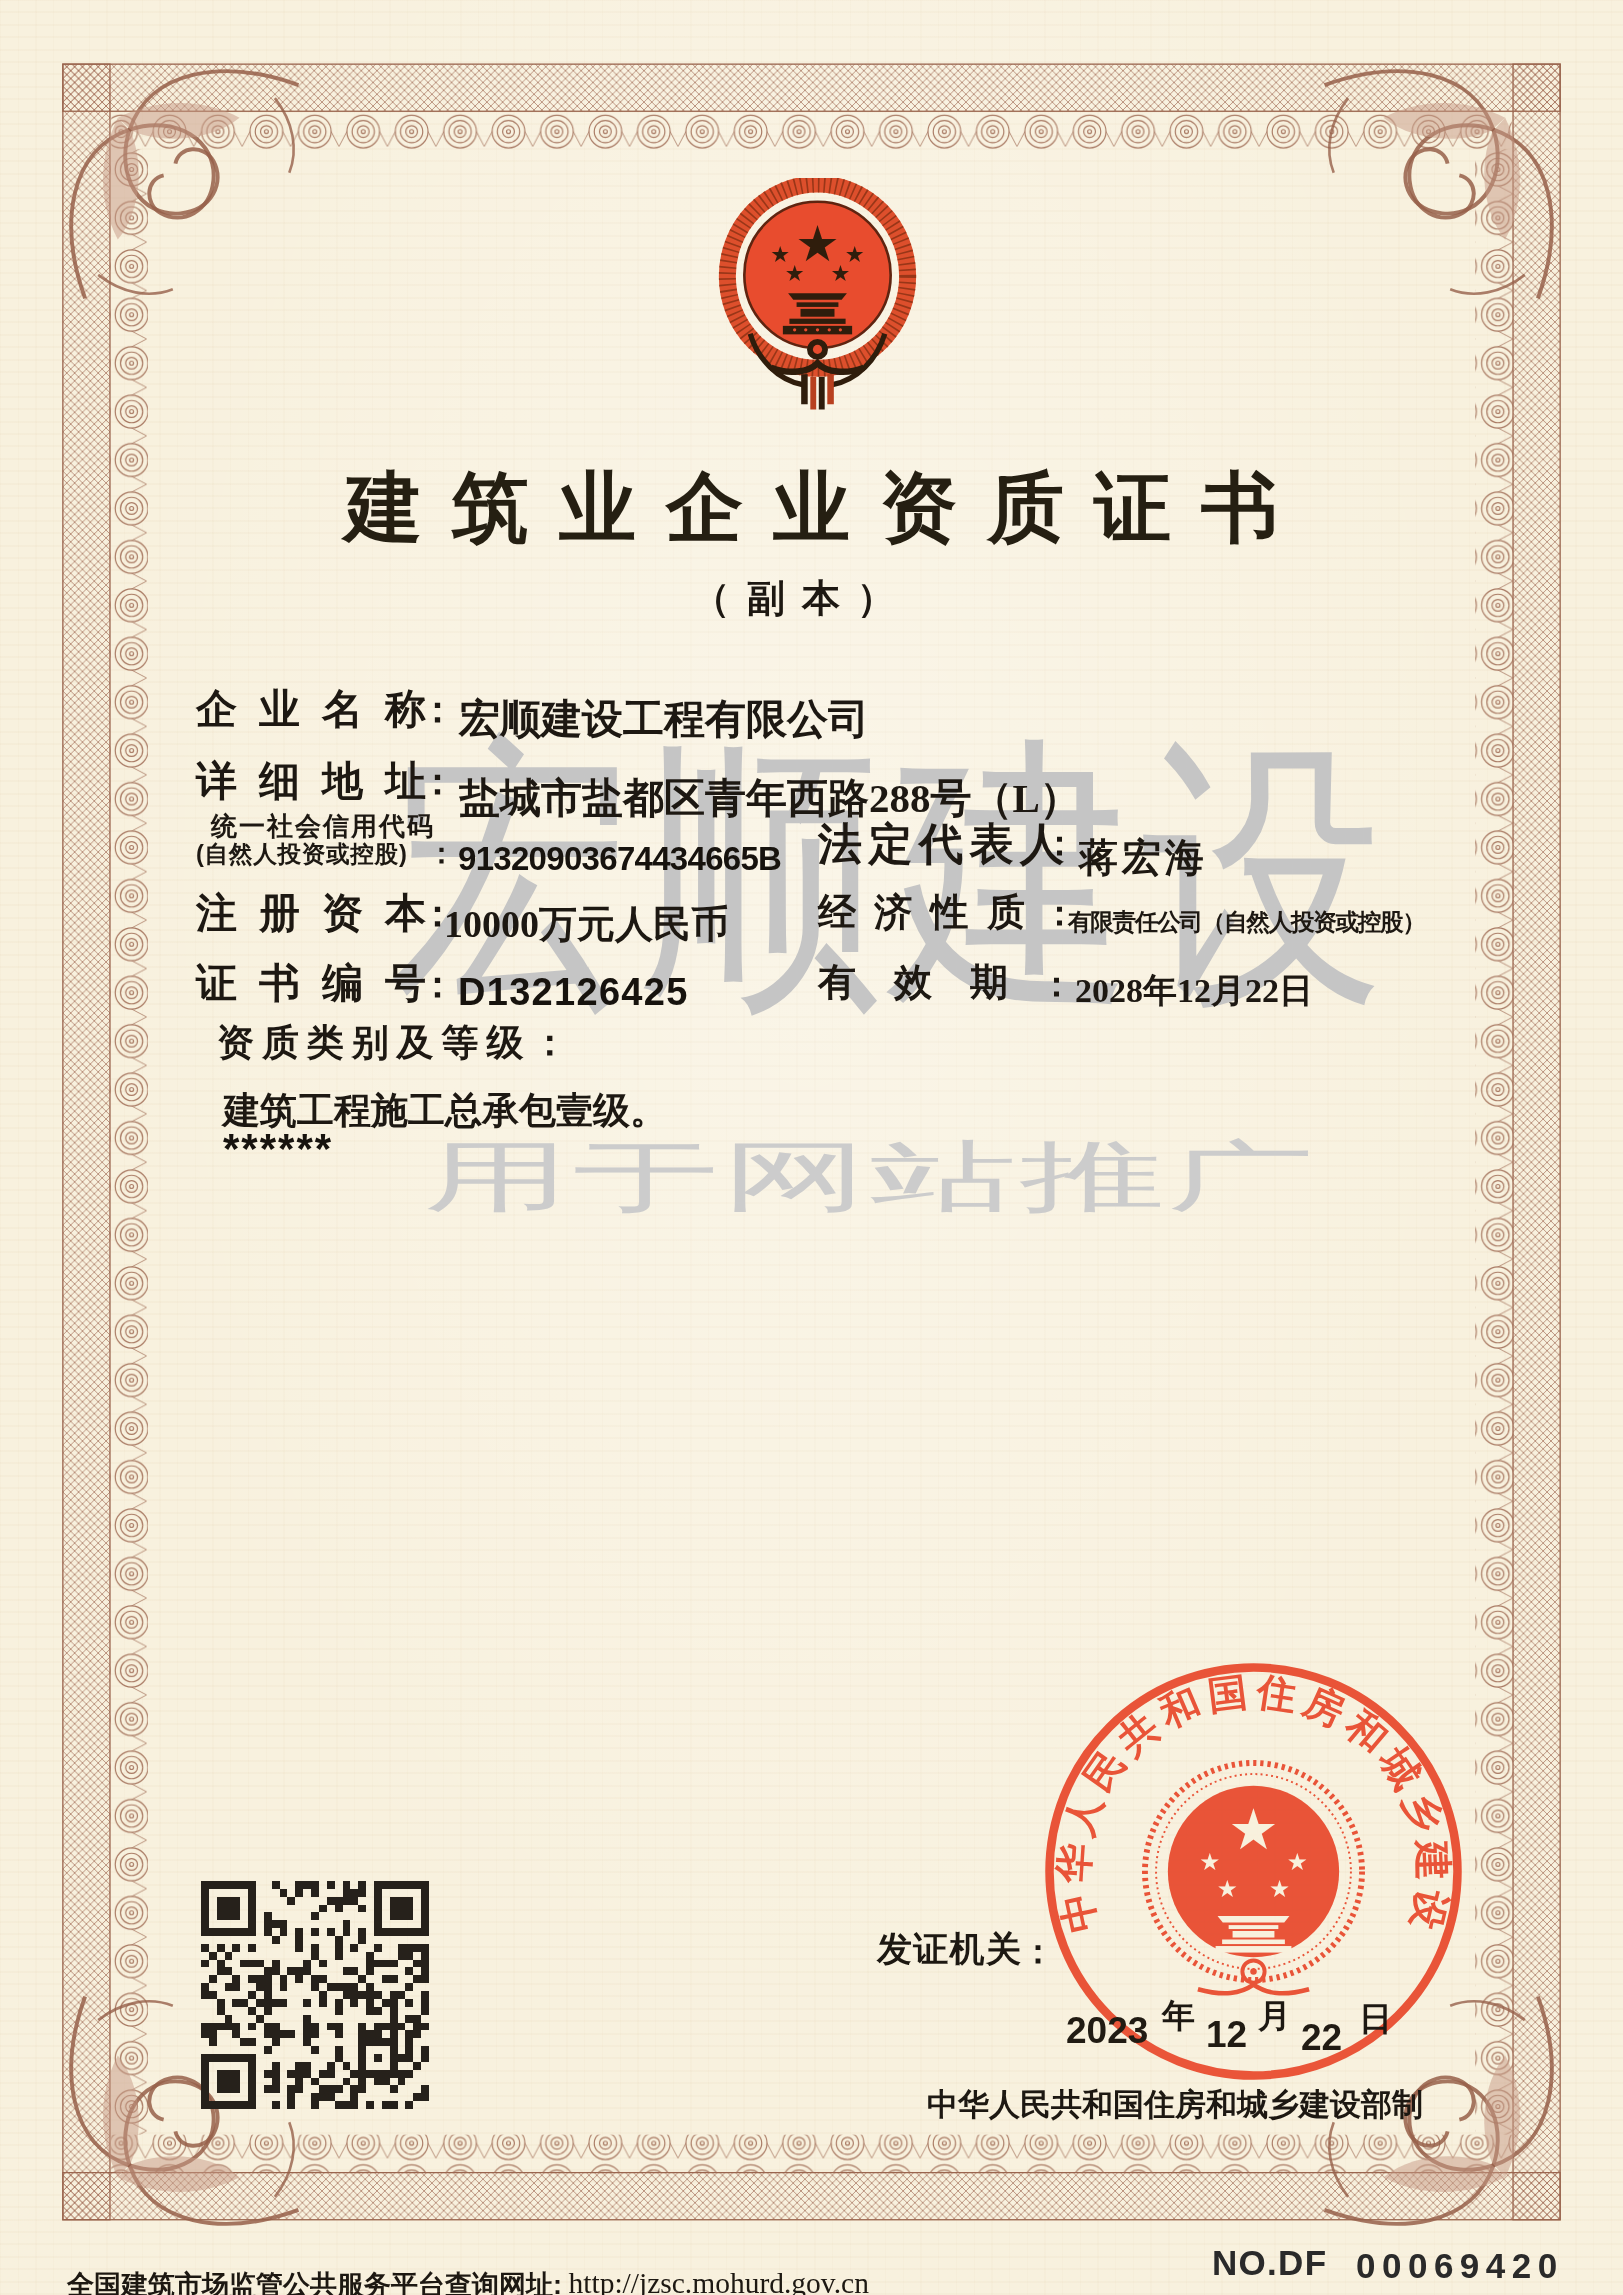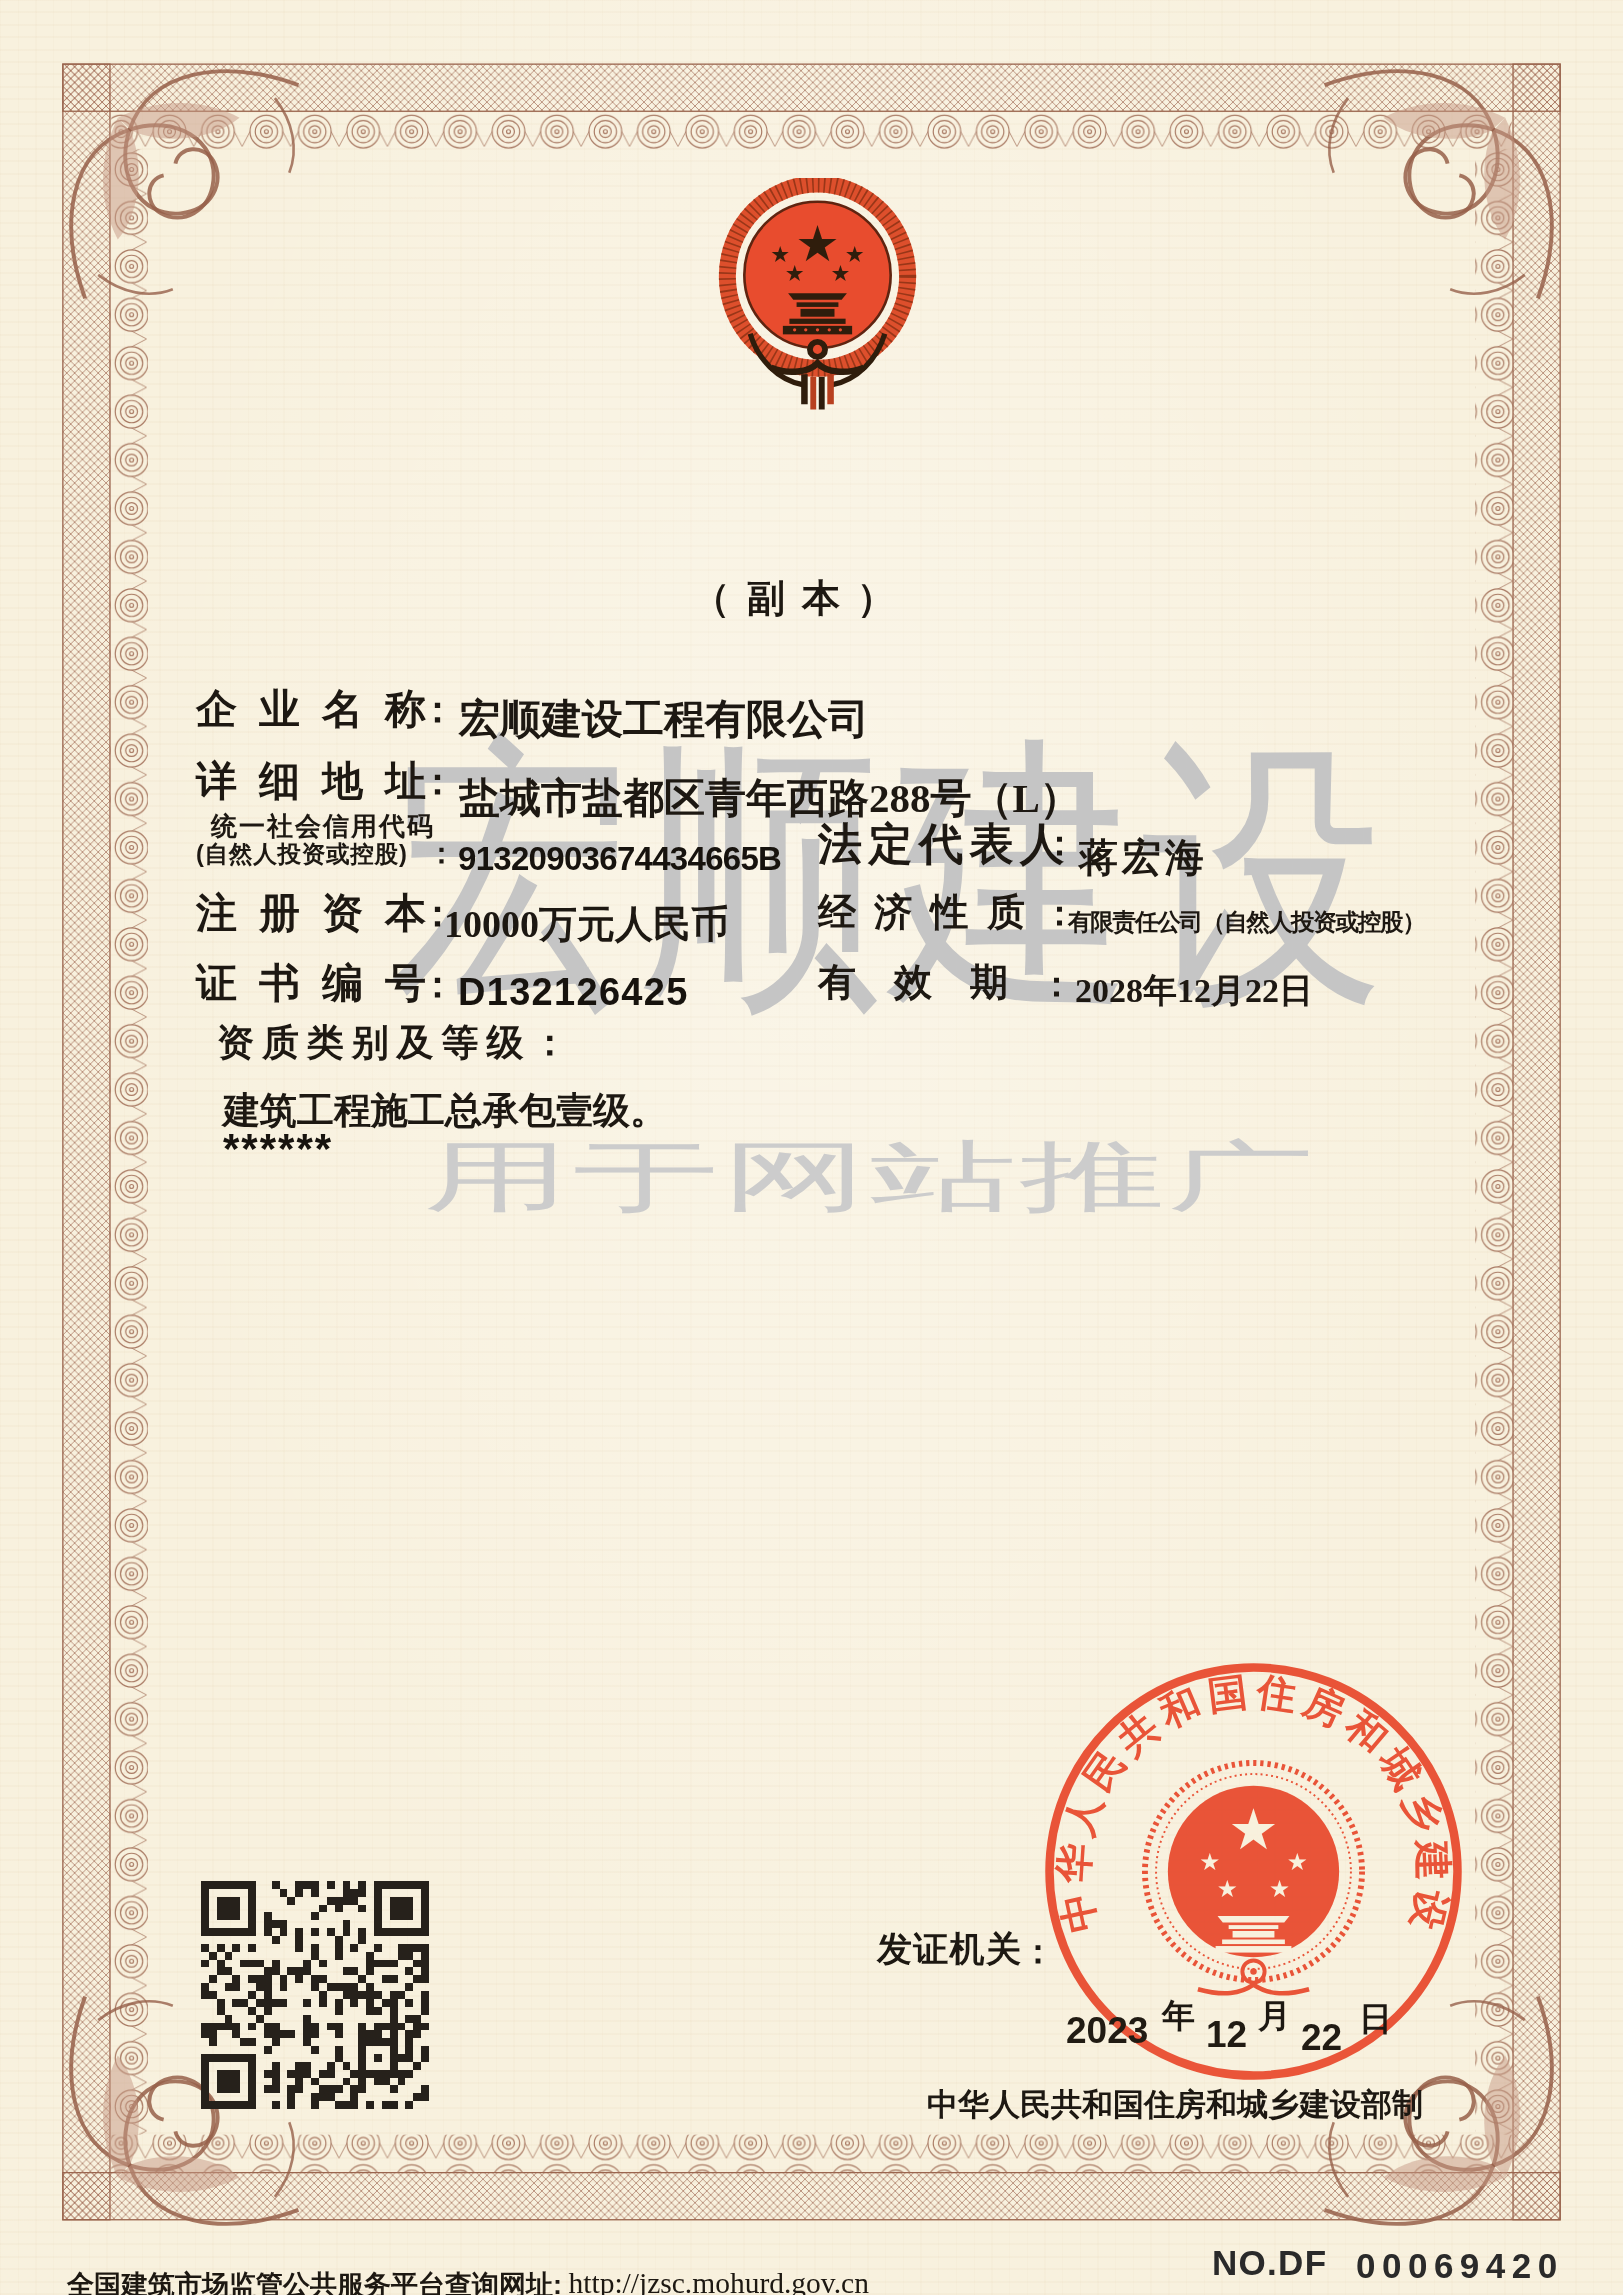--- a/index.html
+++ b/index.html
@@ -110,20 +110,21 @@
       <circle cx="163" cy="262" r="7" fill="#e84c2e"></circle>
     <path d="M92 290 C120 301 150 297 163 283 C176 297 206 301 234 290" stroke="#2f1d0c" stroke-width="10" fill="none"></path>
     <g>
       <rect x="138" y="300" width="10" height="46" fill="#2f1d0c"></rect>
       <rect x="152" y="304" width="9" height="50" fill="#b8401f"></rect>
       <rect x="165" y="304" width="9" height="50" fill="#2f1d0c"></rect>
       <rect x="178" y="300" width="10" height="46" fill="#b8401f"></rect>
     </g>
   </svg>
 
+  <div class="abs txt title">建筑业企业资质证书</div>
   <div class="abs txt subtitle">（副本）</div>
 
   <div class="abs txt lbl" style="left:196px;top:689px;font-size:41px;letter-spacing:22px;">企业名称</div>
   <div class="abs txt lbl" style="left:419px;top:691px;font-size:37px;">：</div>
   <div class="abs txt kai" style="left:459px;top:699px;font-size:41px;">宏顺建设工程有限公司</div>
 
   <div class="abs txt lbl" style="left:196px;top:761px;font-size:41px;letter-spacing:22px;">详细地址</div>
   <div class="abs txt lbl" style="left:419px;top:763px;font-size:37px;">：</div>
   <div class="abs txt kai" style="left:459px;top:778px;font-size:41px;">盐城市盐都区青年西路288号（L）</div>
 

